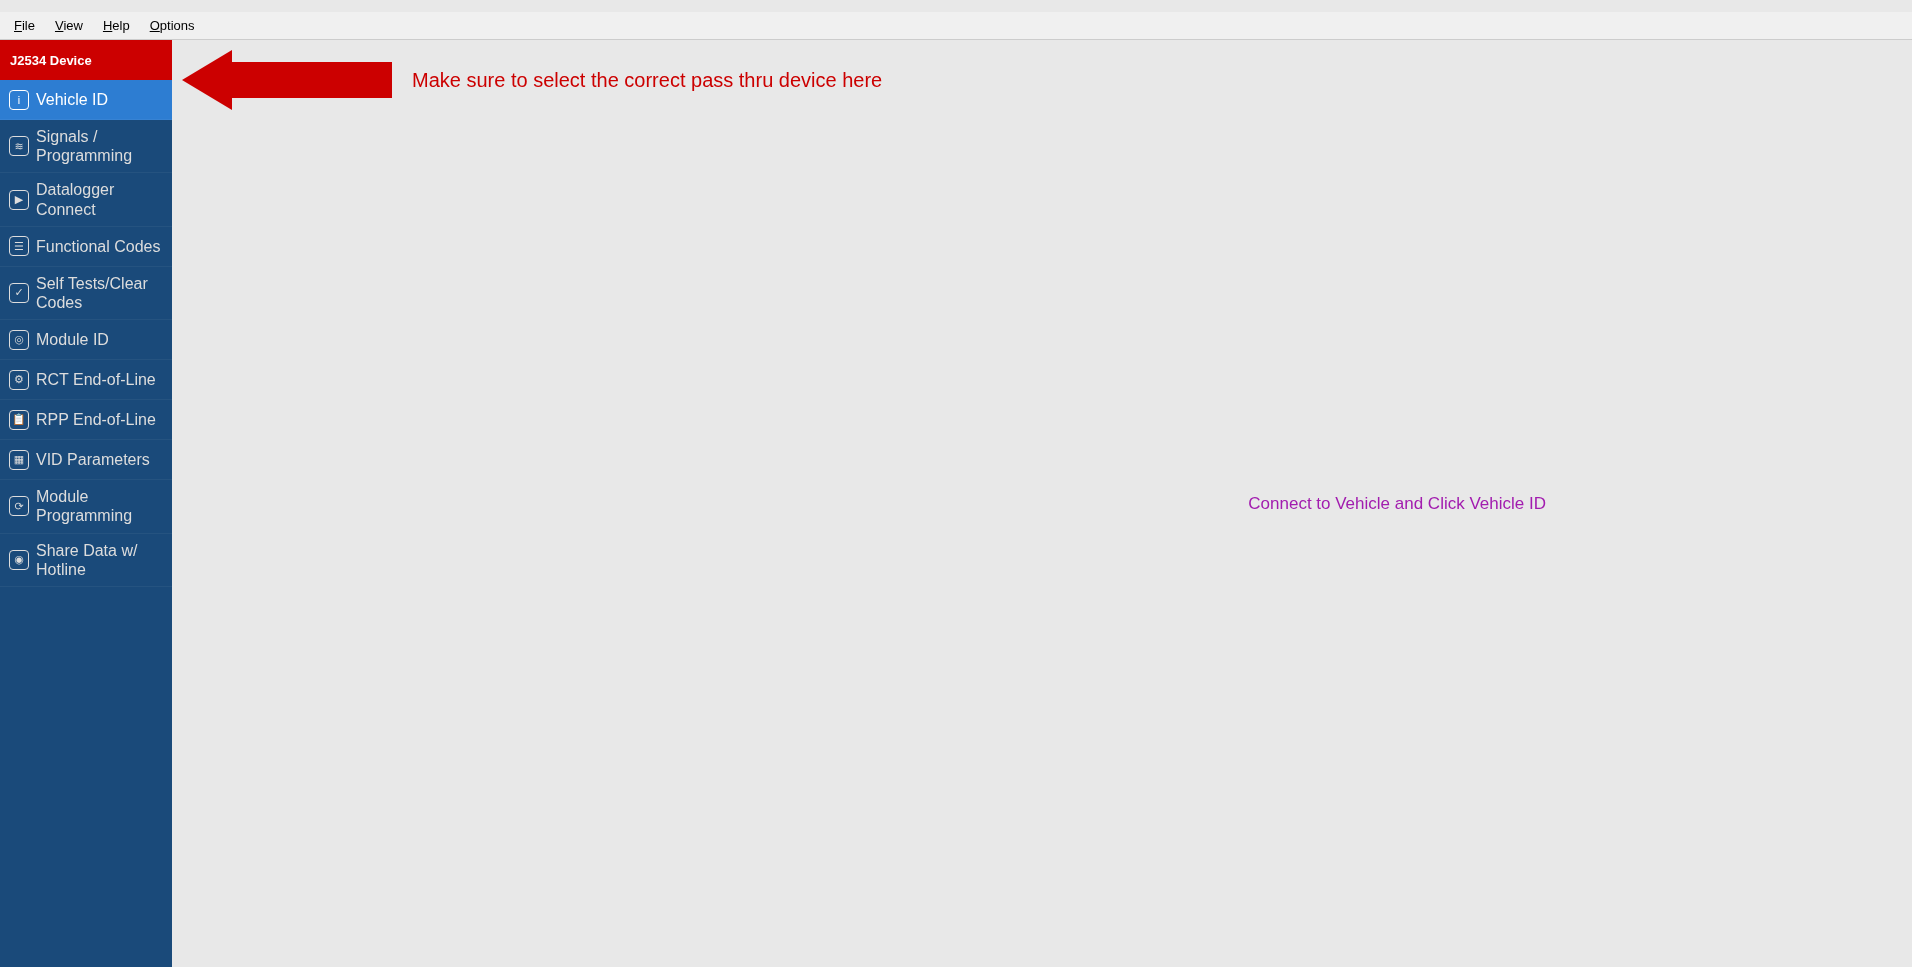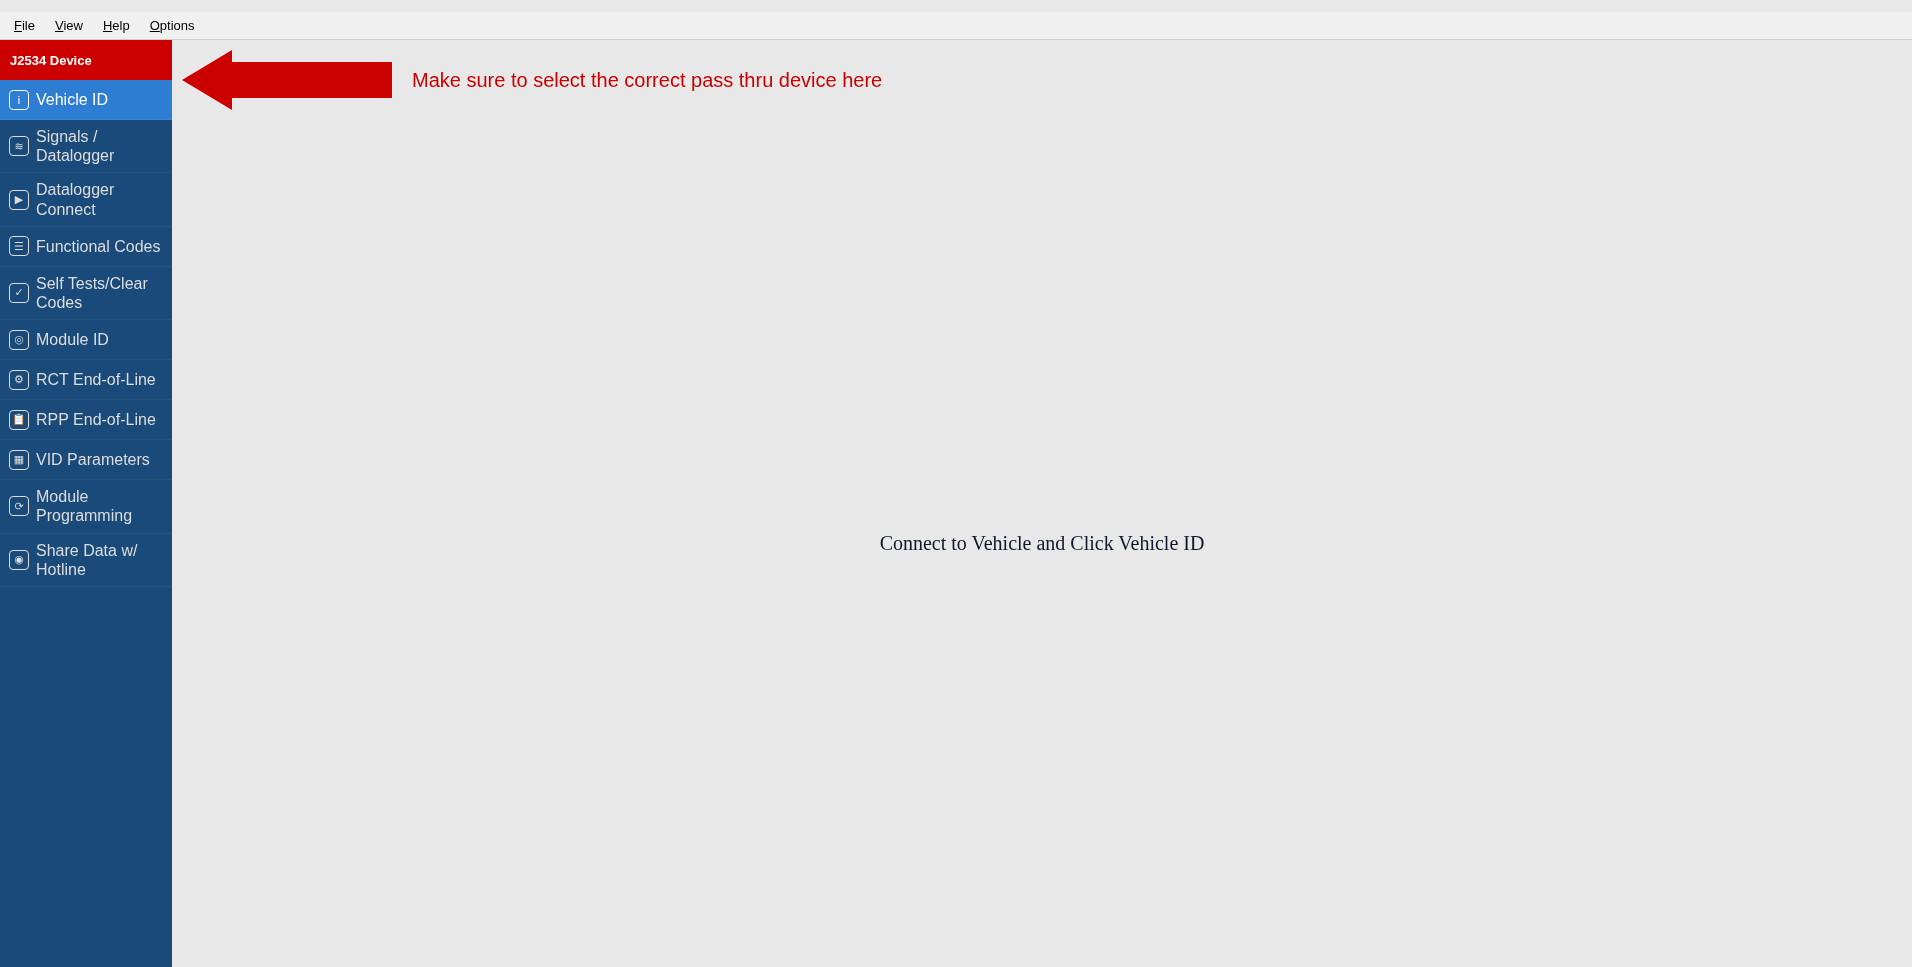--- a/index.html
+++ b/index.html
@@ -100,21 +100,21 @@
       justify-content: center;
       font-size: 11px;
       color: inherit;
     }
 
     
     #content {
       flex: 1;
       background: #e8e8e8;
       display: flex;
-      flex-direction: column;
+      flex-direction: row;
       position: relative;
     }
 
     
     #top-hint {
       height: 80px;
       display: flex;
       align-items: center;
       padding-left: 10px;
       background: #e8e8e8;
@@ -146,24 +146,23 @@
     }
 
     
     #center-message {
       flex: 1;
       display: flex;
       align-items: center;
       justify-content: center;
     }
     .center-text {
-      font-size: 20px;
-      color: #0f172a;
+      font-size: 17px;
+      color: #a21caf;
       font-weight: 400;
-      font-family: Liberation Serif, serif;
     }
   </style>
 </head>
 <body>
 
 <div id="menubar">
   <div class="menu-item"><span>F</span>ile</div>
   <div class="menu-item"><span>V</span>iew</div>
   <div class="menu-item"><span>H</span>elp</div>
   <div class="menu-item"><span>O</span>ptions</div>
@@ -178,21 +177,21 @@
         <div class="nav-item active">
           <div class="nav-icon">
             <div class="icon-box">ℹ</div>
           </div>
           <span class="nav-label">Vehicle ID</span>
         </div>
         <div class="nav-item">
           <div class="nav-icon">
             <div class="icon-box">≋</div>
           </div>
-          <span class="nav-label">Signals / Datalogger</span>
+          <span class="nav-label">Signals / Programming</span>
         </div>
         <div class="nav-item">
           <div class="nav-icon">
             <div class="icon-box">▶</div>
           </div>
           <span class="nav-label">Datalogger Connect</span>
         </div>
         <div class="nav-item">
           <div class="nav-icon">
             <div class="icon-box">☰</div>

